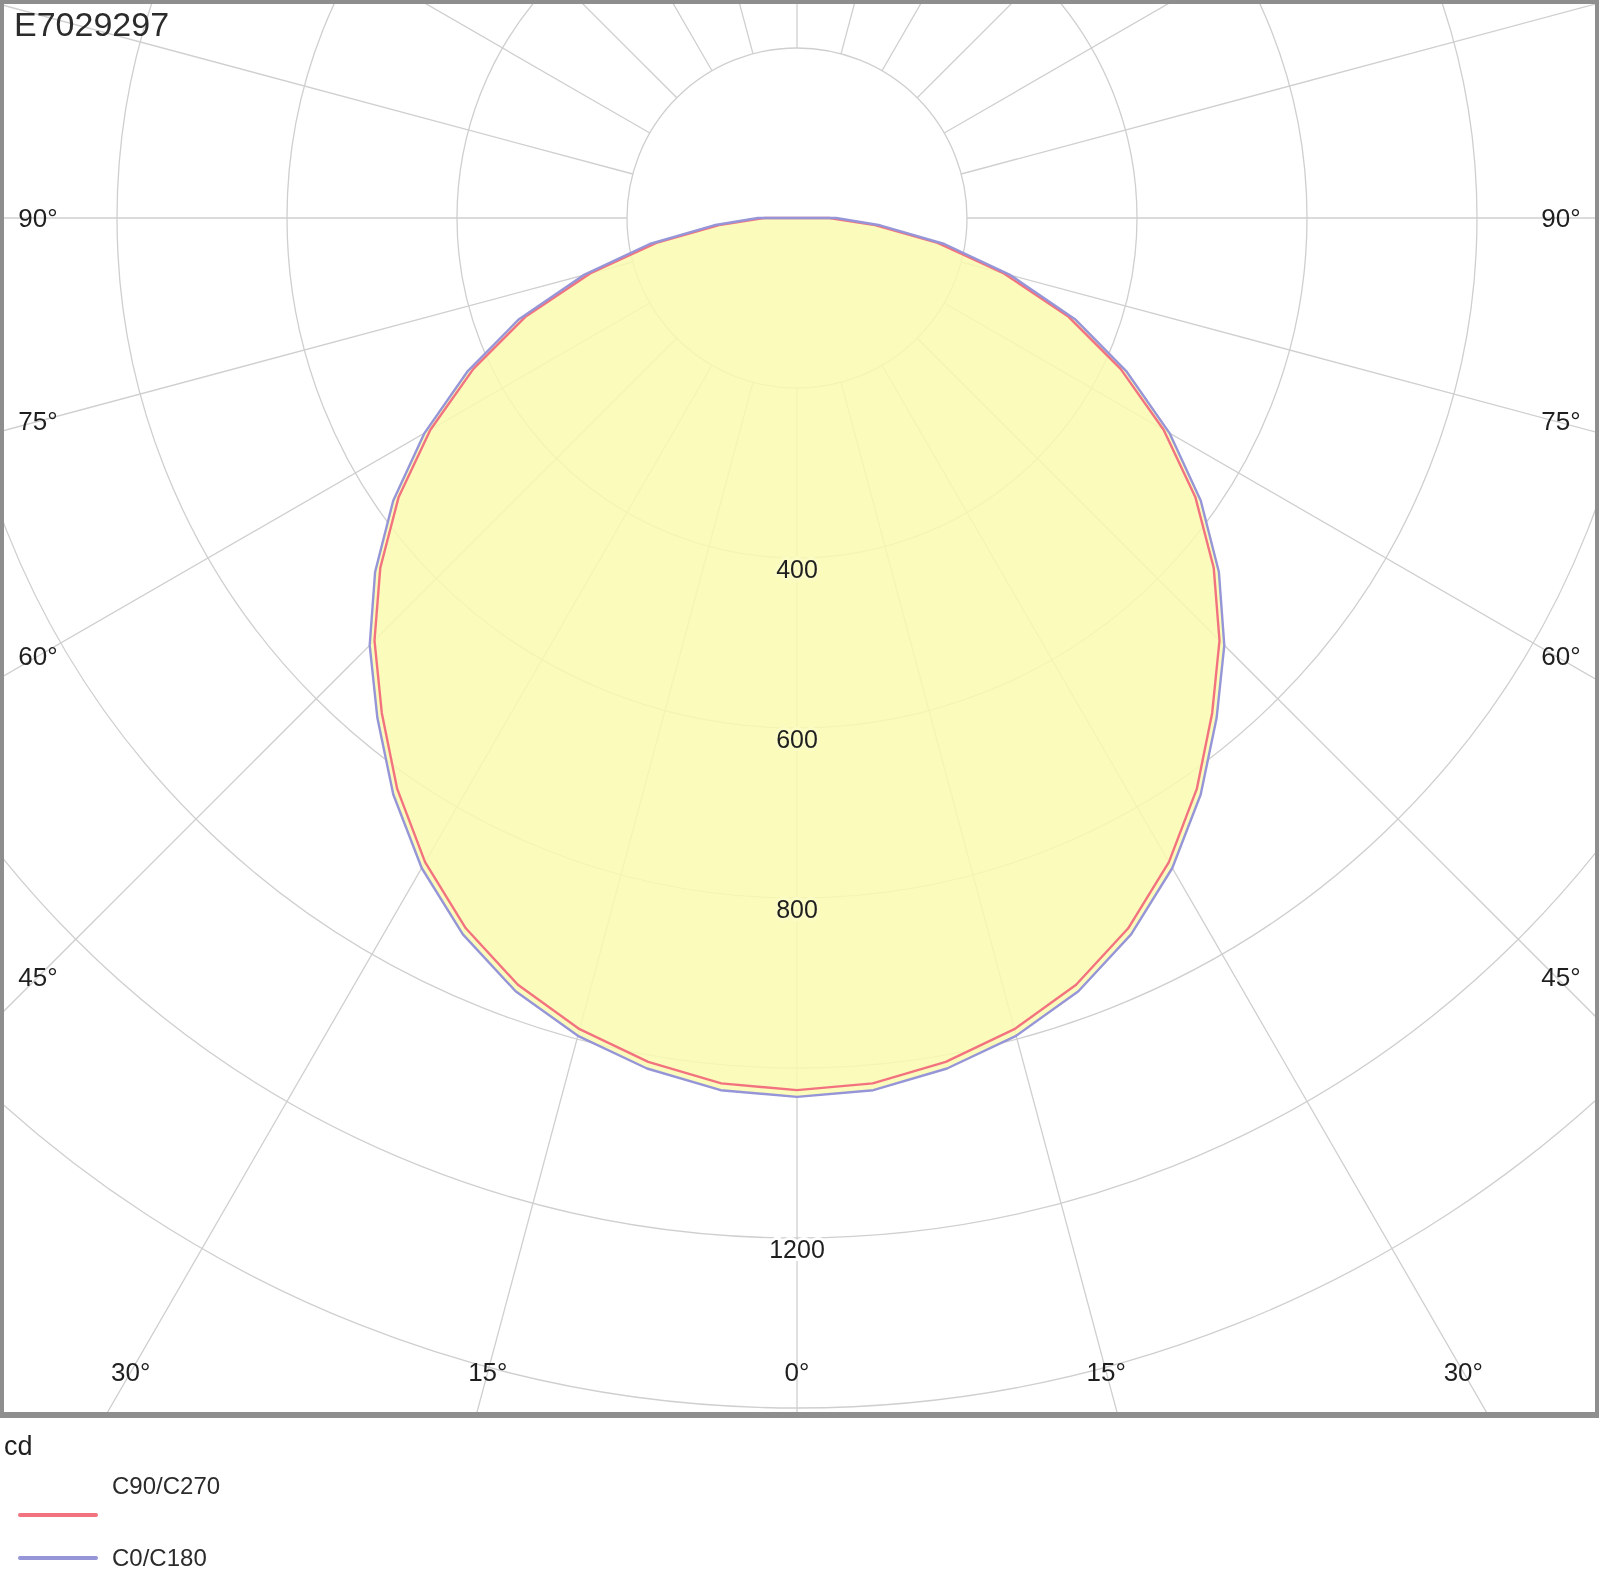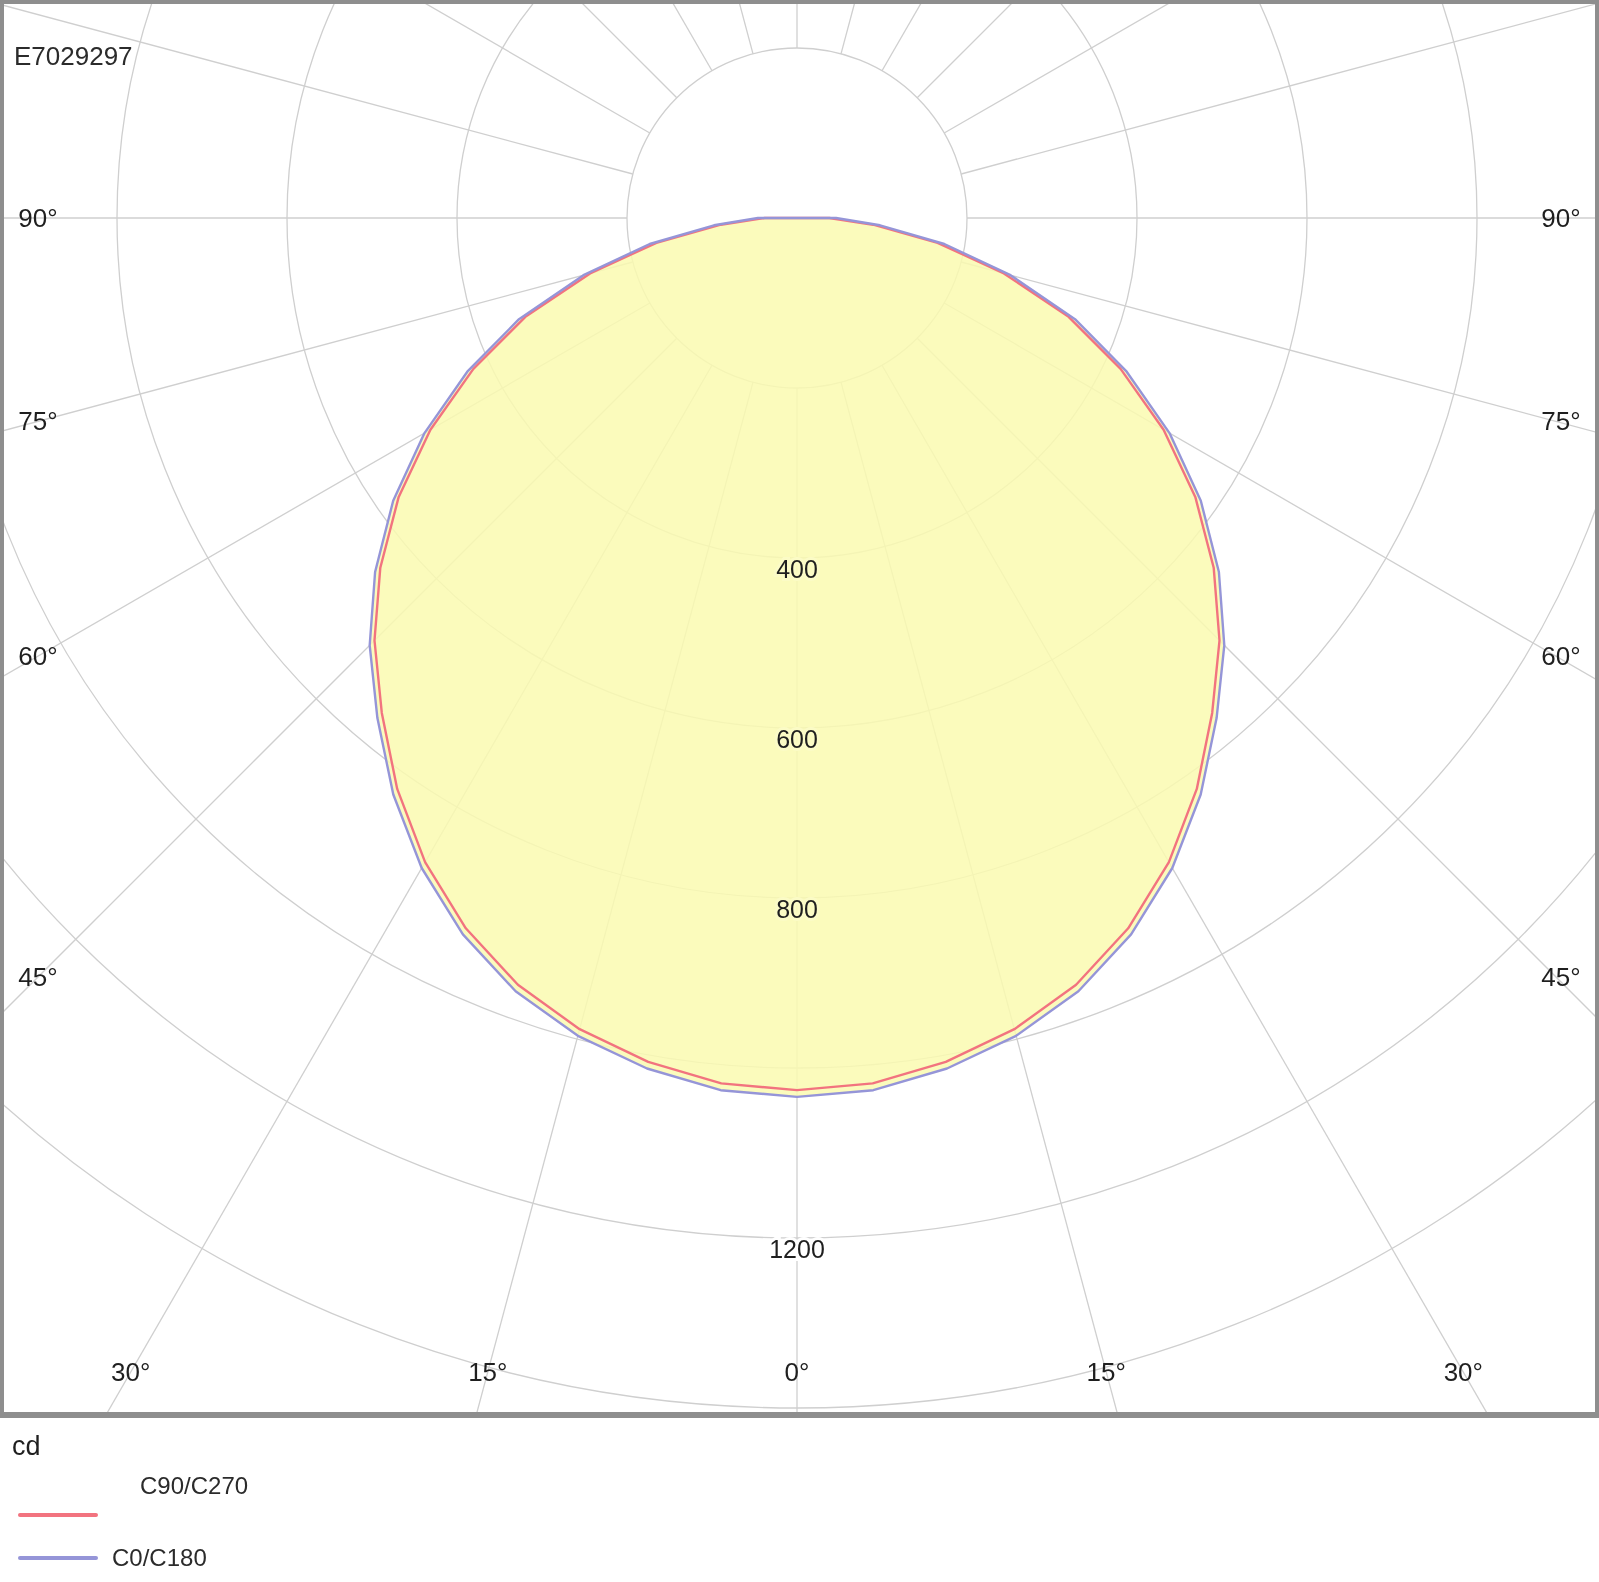--- a/index.html
+++ b/index.html
@@ -7,35 +7,35 @@
     width:1599px;height:1582px;position:relative;overflow:hidden;
     font-family:"Liberation Sans","DejaVu Sans",sans-serif;color:#1f1f1f;
   }
   .plot-frame{
     position:absolute;left:0;top:0;width:1599px;height:1418px;
     box-sizing:border-box;border:4px solid #8e8e8e;border-bottom-width:6px;
     background:#ffffff;
   }
   .plot-frame svg{display:block;width:1591px;height:1408px;}
   .plot-title{
-    position:absolute;left:14px;top:5px;font-size:26px;letter-spacing:0px;color:#2b2b2b;margin-top:36px;
+    position:absolute;left:14px;top:5px;font-size:34px;letter-spacing:0px;color:#2b2b2b;
   }
   .unit-label{
-    position:absolute;left:12px;top:1431px;font-size:27px;color:#1f1f1f;
+    position:absolute;left:4px;top:1431px;font-size:27px;color:#1f1f1f;
   }
   .legend-swatch{
     position:absolute;left:18px;width:80px;height:4px;border-radius:2px;
   }
   .legend-label{
     position:absolute;left:112px;font-size:24px;color:#2b2b2b;
   }
   #sw-c0{top:1513px;}
   #lb-c0{top:1544px;}
   #sw-c90{top:1556px;}
-  #lb-c90{top:1472px;margin-left:28px;}
+  #lb-c90{top:1472px;}
   text{font-family:"Liberation Sans","DejaVu Sans",sans-serif;}
 </style>
 </head>
 <body>
 
 <div class="plot-frame">
   <svg id="polar-svg" viewBox="0 0 1591 1408">
       <g fill="none" stroke="#cfcfcf" stroke-width="1.3">
         <circle cx="793" cy="214" r="170.0"></circle>
         <circle cx="793" cy="214" r="340.0"></circle>

